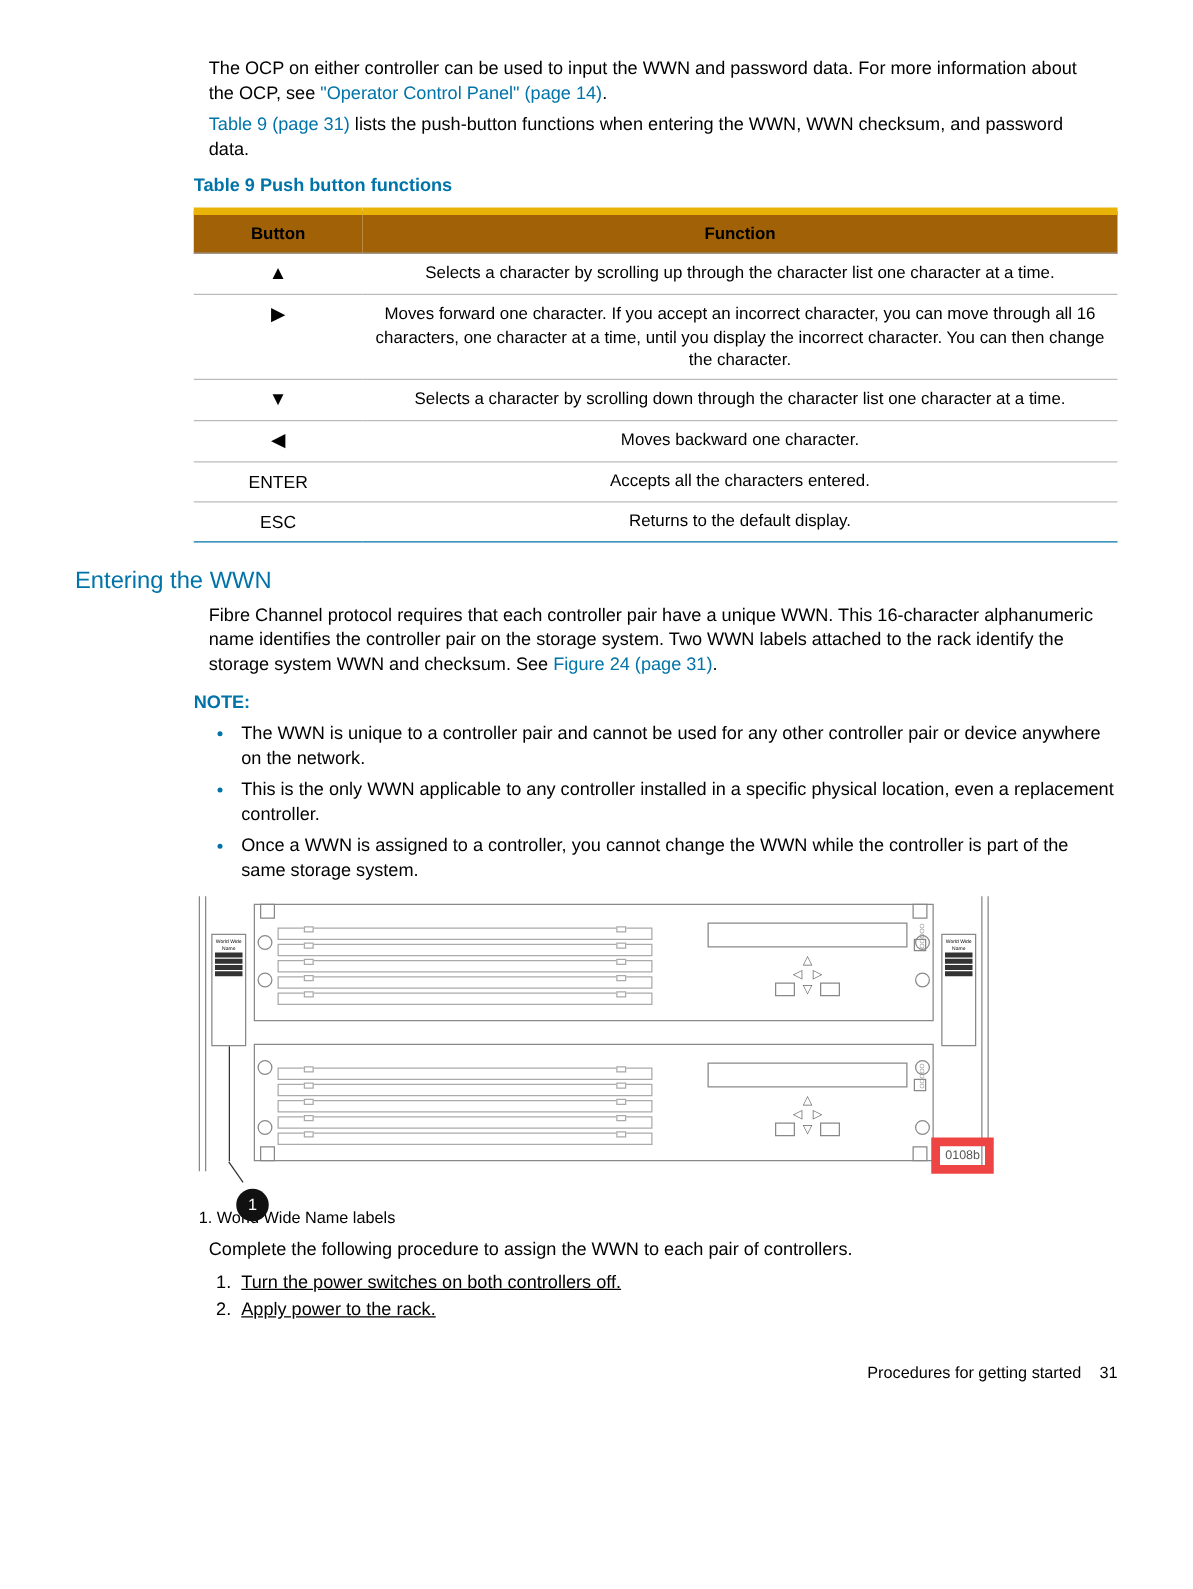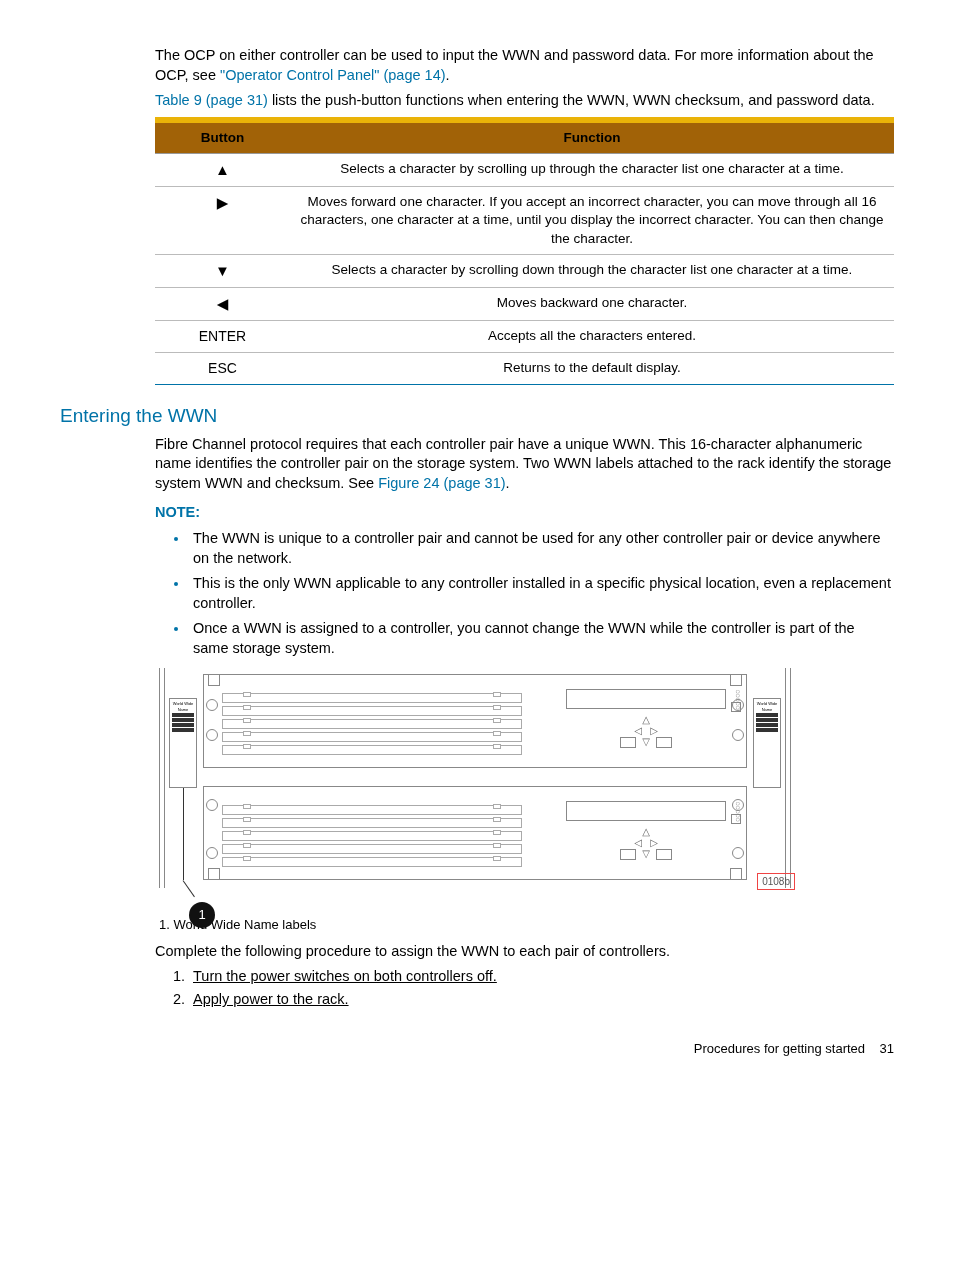--- a/index.html
+++ b/index.html
@@ -6,21 +6,21 @@
     font-family: Arial, Helvetica, sans-serif;
     font-size: 14.5px;
     color: #000;
     margin: 0;
     padding: 40px 60px 30px 60px;
     line-height: 1.35;
     width: 954px;
     box-sizing: border-box;
   }
   .content-block { margin-left: 95px; margin-right: 0; }
-  p { margin: 6px 0; }
+  p { margin: 6px 12px; }
   a.link { color: #0073a8; text-decoration: none; }
   .table-caption, .figure-caption, .note-heading {
     color: #0073a8;
     font-weight: bold;
     margin: 10px 0 6px 0;
     display: block;
   }
   table.func {
     border-collapse: collapse;
     width: 100%;
@@ -89,36 +89,37 @@
   .side-label { position:absolute; top:30px; width:28px; height:90px; border:1px solid #888; font-size:5px; text-align:center; overflow:hidden; padding:2px 0; box-sizing:border-box;}
   .side-label.l { left:14px; }
   .side-label.r { right:14px; }
   .side-label .bar{ height:4px;background:#333;margin:1px 2px;}
   .callout-line { position:absolute; left:28px; top:120px; width:1px; height:92px; background:#333;}
   .callout-line2 { position:absolute; left:28px; top:212px; width:20px; height:1px; background:#333; transform-origin:left; transform:rotate(55deg);}
   .callout-circle {
     position:absolute; left:34px; top:234px; width:26px;height:26px;border-radius:50%;
     background:#111; color:#fff; font-size:13px; text-align:center; line-height:26px;
   }
-  .drawing-id { position:absolute; right:0; bottom:-2px; font-size:10px; color:#555; border:1px solid #ef4444; padding:1px 4px;}
+  .drawing-id { position:absolute; right:0; bottom:-2px; font-size:10px; color:#555; border:7px solid #ef4444; padding:1px 4px;}
   .legend { font-size:13px; margin:28px 0 8px 4px; }
   .footer { margin-top:30px; text-align:right; font-size:13px; }
 </style>
 </head>
 <body>
 
 <div class="content-block">
   <p>
     <span>The OCP on either controller can be used to input the WWN and password data. For more information about the OCP, see </span>
     <a class="link">"Operator Control Panel" (page 14)</a><span>.</span>
   </p>
   <p>
     <a class="link">Table 9 (page 31)</a><span> lists the push-button functions when entering the WWN, WWN checksum, and password data.</span>
   </p>
 
+  <span class="table-caption">Table 9 Push button functions</span>
   <table class="func">
     <thead>
       <tr>
         <th>Button</th>
         <th>Function</th>
       </tr>
     </thead>
     <tbody>
       <tr>
         <td class="btn-col"><span class="arrow">▲</span></td>

